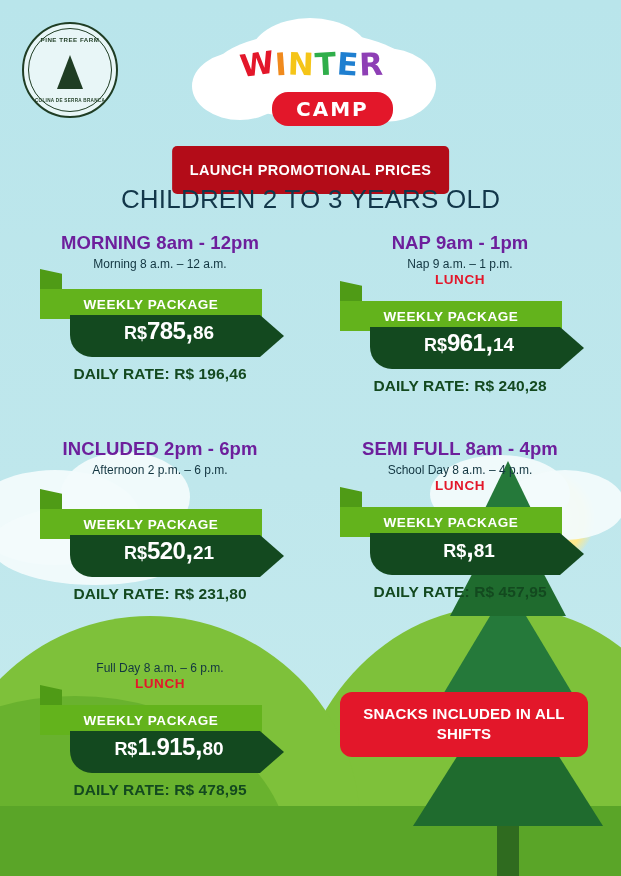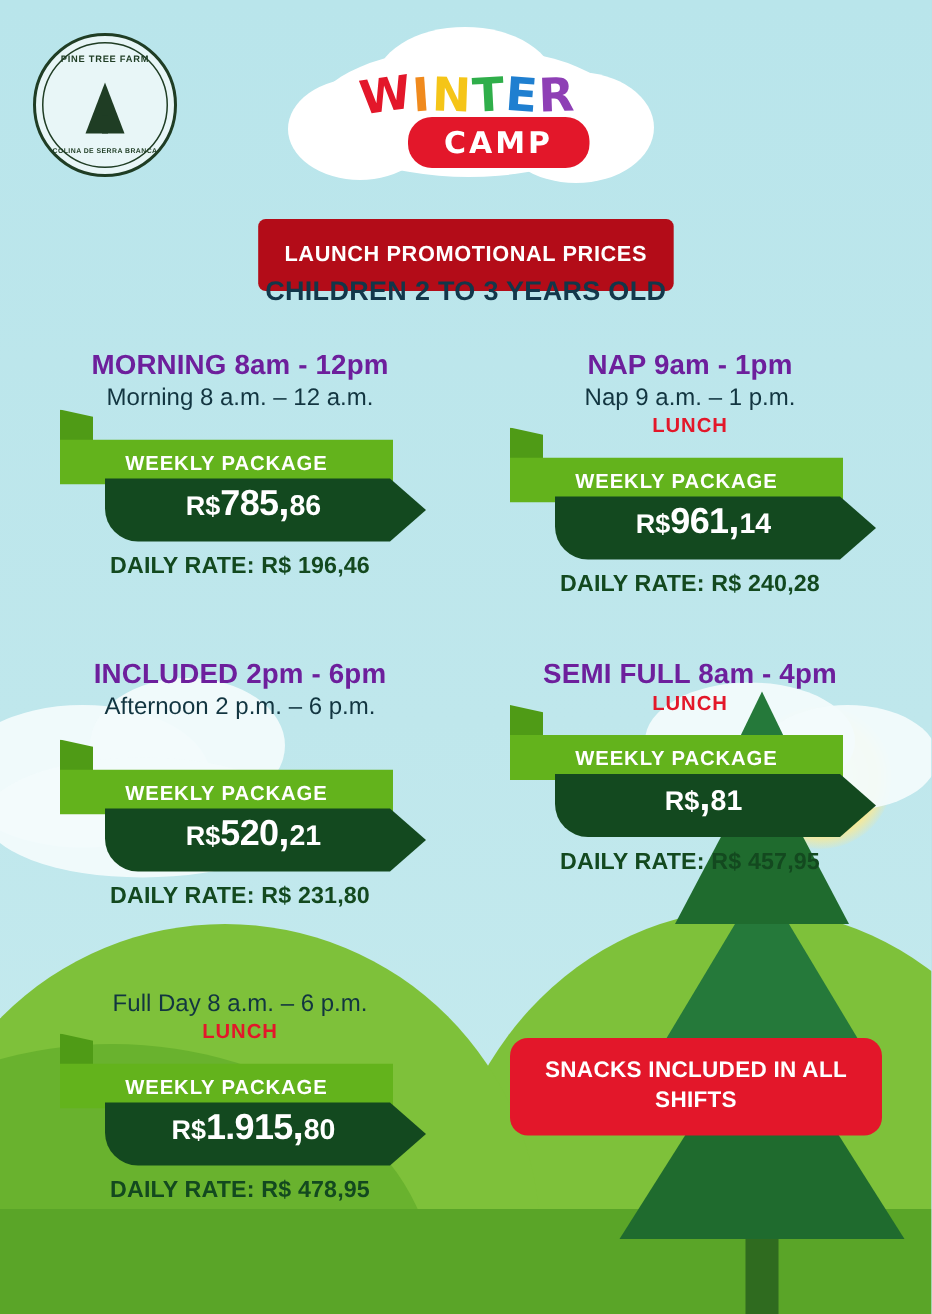--- a/index.html
+++ b/index.html
@@ -113,47 +113,47 @@
   }
   .winter-word span { display: inline-block; }
   .winter-word .l1 { color: #e3172a; transform: rotate(-8deg); }
   .winter-word .l2 { color: #f08a1d; transform: rotate(-4deg); }
   .winter-word .l3 { color: #f5c518; transform: rotate(2deg); }
   .winter-word .l4 { color: #2fae4a; transform: rotate(-3deg); }
   .winter-word .l5 { color: #1f7fd0; transform: rotate(4deg); }
   .winter-word .l6 { color: #8e3fb5; transform: rotate(-2deg); }
 
   .camp-pill {
-    position: absolute; z-index: 6; left: 272px; top: 78px;
+    position: absolute; z-index: 6; left: 272px; top: 92px;
     background: #e3172a; color: #fff; padding: 5px 24px;
     border-radius: 16px; font-size: 20px; font-weight: bold;
     letter-spacing: 2px; font-family: "DejaVu Sans", sans-serif;
   }
 
   .promo-banner {
     position: absolute; z-index: 6; left: 50%; transform: translateX(-50%);
     top: 146px; background: #b30c18; color: #fff;
     padding: 16px 18px; border-radius: 5px;
     font-size: 14.5px; font-weight: bold; letter-spacing: .4px;
     white-space: nowrap;
   }
   .age-title {
     position: absolute; z-index: 6; left: 0; right: 0; top: 184px;
-    text-align: center; color: #12374a; font-size: 18px; font-weight: bold;
+    text-align: center; color: #12374a; font-size: 26px; font-weight: normal;
     letter-spacing: .2px;
   }
 
   
   .block { position: absolute; z-index: 6; width: 260px; }
   .blk-title {
     text-align: center; color: #6d1f9c; font-size: 18.5px; font-weight: bold;
     letter-spacing: .1px;
   }
   .blk-sub {
-    text-align: center; color: #123540; font-size: 16px; margin-top: 3px;
+    text-align: center; color: #123540; font-size: 12px; margin-top: 3px;
   }
   .blk-lunch {
     text-align: center; color: #e3172a; font-size: 13.5px; font-weight: bold;
     letter-spacing: .6px; margin-top: 1px;
   }
   .ribbon { position: relative; margin-top: 10px; height: 78px; }
   .ribbon .tail {
     position: absolute; left: 10px; top: -12px; width: 22px; height: 34px;
     background: #4f9b16; clip-path: polygon(0 0, 100% 14%, 100% 100%, 0 86%);
   }
@@ -299,20 +299,21 @@
           <span class="int">520</span>
           <span class="comma">,</span>
           <span class="dec">21</span>
       </div>
     </div>
     <div class="daily">DAILY RATE: R$ 231,80</div>
   </div>
 
   <div class="block" style="left:330px; top:438px;">
     <div class="blk-title">SEMI FULL 8am - 4pm</div>
+    <div class="blk-sub">School Day 8 a.m. – 4 p.m.</div>
     <div class="blk-lunch">LUNCH</div>
     <div class="ribbon" style="margin-top:6px;">
       <div class="tail"></div>
       <div class="green-bar"></div>
       <div class="green-label">WEEKLY PACKAGE</div>
       <div class="dark-bar"></div>
       <div class="price">
         <span class="cur">R$</span>
           <span class="comma">,</span>
           <span class="dec">81</span>

